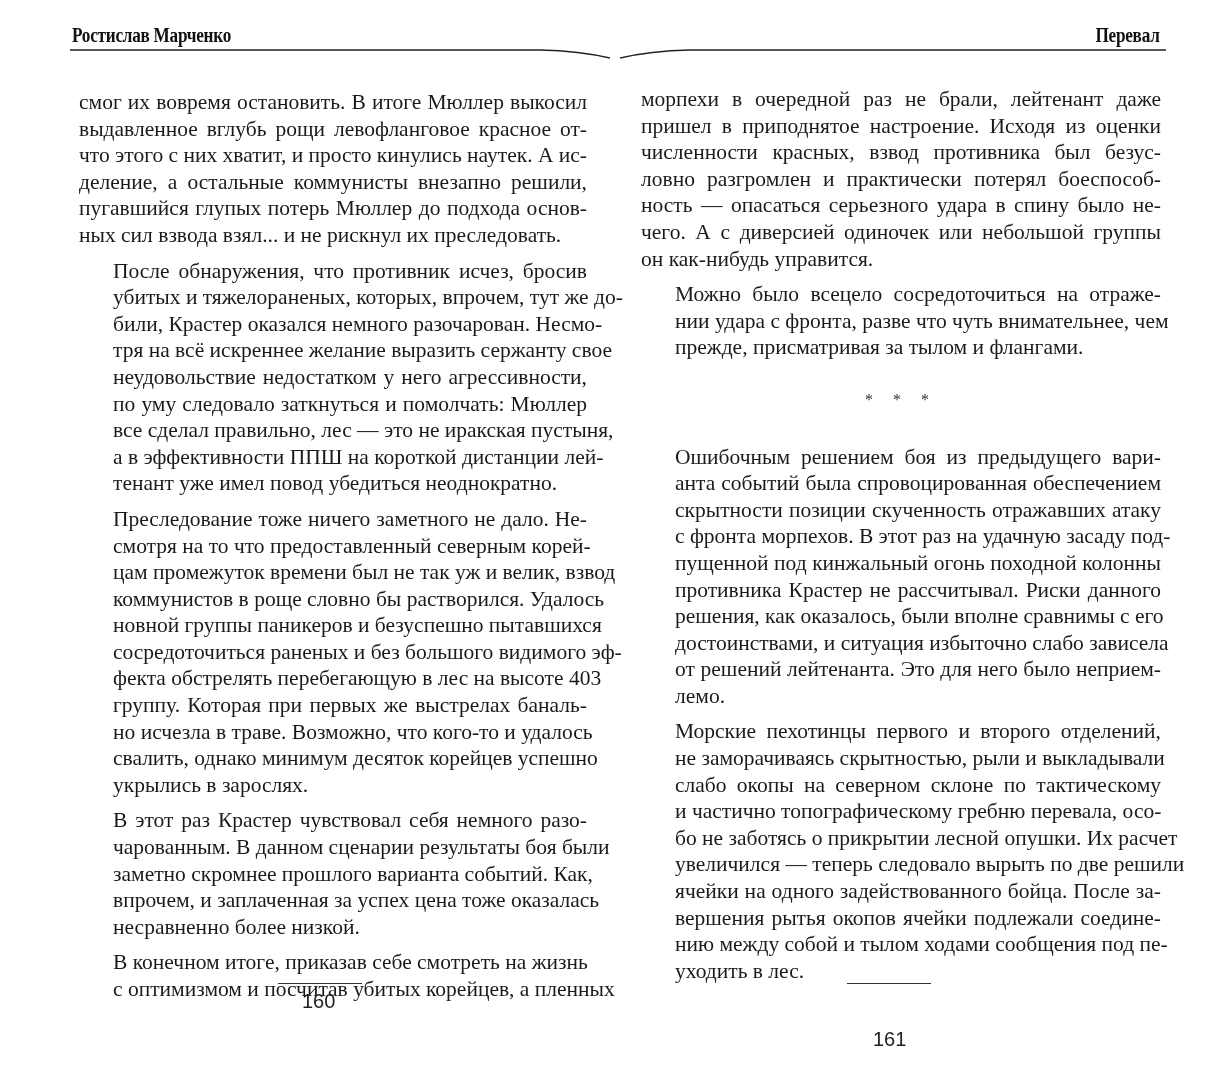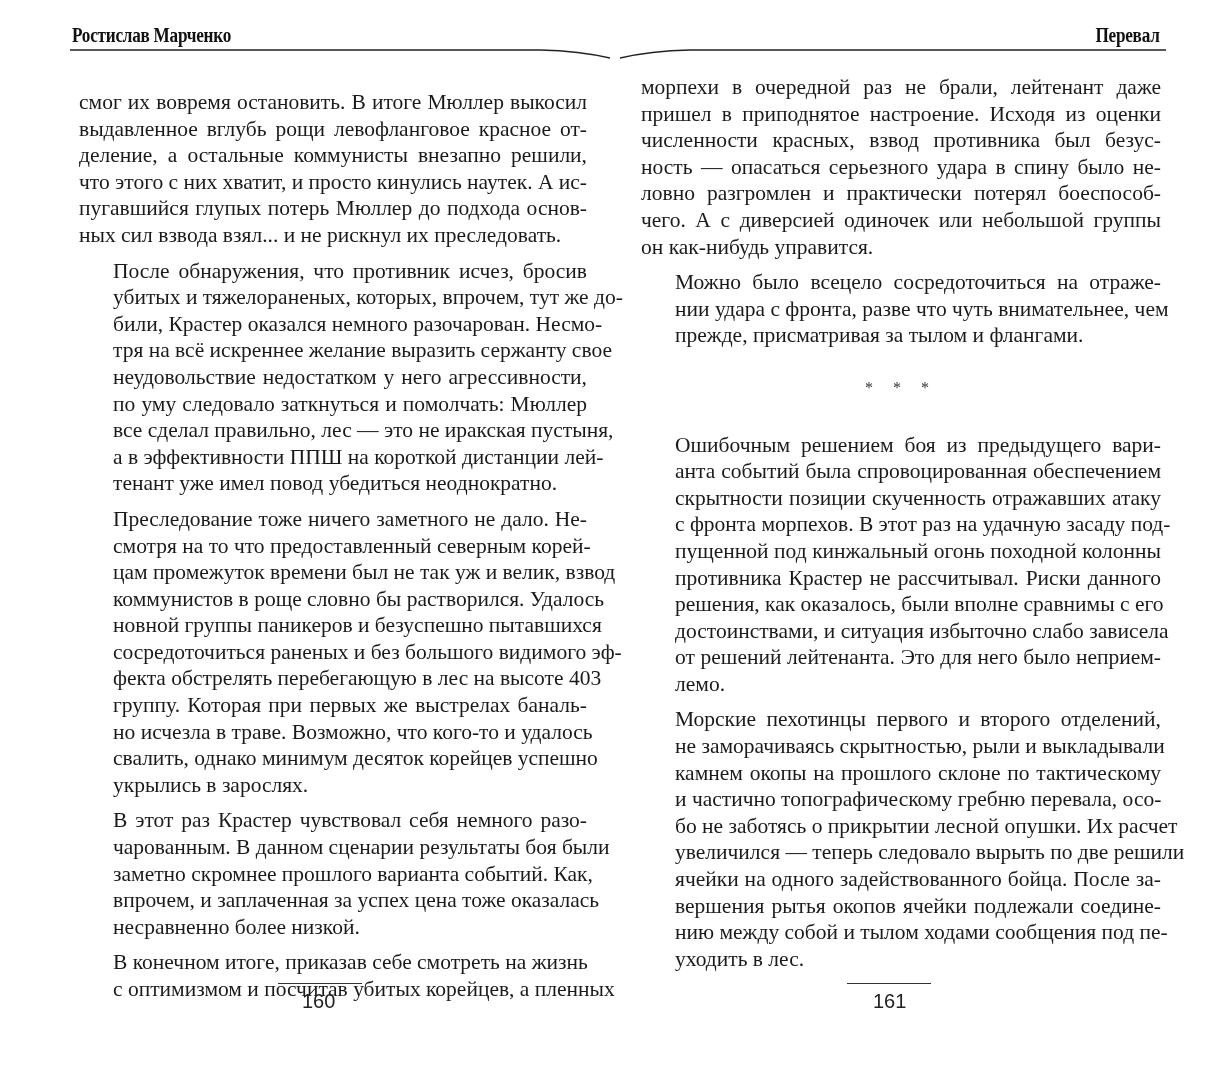--- a/index.html
+++ b/index.html
@@ -32,21 +32,21 @@
 
   .text-block {
     position: absolute;
     font-family: "Liberation Serif", serif;
     font-size: 21.5px;
     line-height: 26.6px;
     text-align: justify;
     hyphens: manual;
   }
   .page.left .text-block { left: 70px; top: 80px; width: 526px; }
-  .page.right .text-block { left: 20px; top: 65px; width: 538px; }
+  .page.right .text-block { left: 20px; top: 77px; width: 538px; }
 
   .text-block p { margin: 9px; text-indent: 0; }
   .text-block p.indent { text-indent: 34px; }
   .text-block .line { display: block; text-align: justify; text-align-last: justify; white-space: nowrap; }
   .text-block .line.last { text-align-last: left; }
 
   .separator {
     text-align: center; font-size: 16px; letter-spacing: 8px;
     margin: 26px 0 30px 0; color: #333;
   }
@@ -55,36 +55,36 @@
     position: absolute; top: 983px; width: 84px; height: 1px; background: #333;
   }
   .page.left .folio-rule { left: 278px; }
   .page.right .folio-rule { left: 235px; }
   .folio {
     position: absolute; top: 990px;
     font-family: "Liberation Sans", sans-serif;
     font-size: 20px; color: #222;
   }
   .page.left .folio { left: 302px; }
-  .page.right .folio { left: 261px; }
+  .page.right .folio { left: 261px; margin-top: 38px; }
 </style>
 </head>
 <body>
 
 <div class="page left">
   <div class="running-head">Ростислав Марченко</div>
   <svg class="head-rule" viewBox="0 0 540 16" preserveAspectRatio="none">
     <path d="M0 4 L470 4 Q510 5 540 12" stroke="#222" stroke-width="1.6" fill="none"></path>
   </svg>
   <div class="text-block" id="left-body">
       <p>
         <span class="line">смог их вовремя остановить. В итоге Мюллер выкосил</span>
         <span class="line">выдавленное вглубь рощи левофланговое красное от-</span>
+        <span class="line">что этого с них хватит, и просто кинулись наутек. А ис-</span>
         <span class="line">деление, а остальные коммунисты внезапно решили,</span>
-        <span class="line">что этого с них хватит, и просто кинулись наутек. А ис-</span>
         <span class="line">пугавшийся глупых потерь Мюллер до подхода основ-</span>
         <span class="line last">ных сил взвода взял... и не рискнул их преследовать.</span>
       </p>
       <p class="indent">
         <span class="line">После обнаружения, что противник исчез, бросив</span>
         <span class="line">убитых и тяжелораненых, которых, впрочем, тут же до-</span>
         <span class="line">били, Крастер оказался немного разочарован. Несмо-</span>
         <span class="line">тря на всё искреннее желание выразить сержанту свое</span>
         <span class="line">неудовольствие недостатком у него агрессивности,</span>
         <span class="line">по уму следовало заткнуться и помолчать: Мюллер</span>
@@ -125,22 +125,22 @@
   <div class="running-head">Перевал</div>
   <svg class="head-rule" viewBox="0 0 546 16" preserveAspectRatio="none">
     <path d="M0 12 Q30 5 70 4 L546 4" stroke="#222" stroke-width="1.6" fill="none"></path>
   </svg>
   <div class="text-block" id="right-body">
     <div id="right-before">
         <p>
           <span class="line">морпехи в очередной раз не брали, лейтенант даже</span>
           <span class="line">пришел в приподнятое настроение. Исходя из оценки</span>
           <span class="line">численности красных, взвод противника был безус-</span>
+          <span class="line">ловно разгромлен и практически потерял боеспособ-</span>
           <span class="line">ность — опасаться серьезного удара в спину было не-</span>
-          <span class="line">ловно разгромлен и практически потерял боеспособ-</span>
           <span class="line">чего. А с диверсией одиночек или небольшой группы</span>
           <span class="line last">он как-нибудь управится.</span>
         </p>
         <p class="indent">
           <span class="line">Можно было всецело сосредоточиться на отраже-</span>
           <span class="line">нии удара с фронта, разве что чуть внимательнее, чем</span>
           <span class="line last">прежде, присматривая за тылом и флангами.</span>
         </p>
       </div>
     <div class="separator">* * *</div>
@@ -153,21 +153,21 @@
           <span class="line">пущенной под кинжальный огонь походной колонны</span>
           <span class="line">противника Крастер не рассчитывал. Риски данного</span>
           <span class="line">решения, как оказалось, были вполне сравнимы с его</span>
           <span class="line">достоинствами, и ситуация избыточно слабо зависела</span>
           <span class="line">от решений лейтенанта. Это для него было неприем-</span>
           <span class="line last">лемо.</span>
         </p>
         <p class="indent">
           <span class="line">Морские пехотинцы первого и второго отделений,</span>
           <span class="line">не заморачиваясь скрытностью, рыли и выкладывали</span>
-          <span class="line">камнем окопы на прошлого склоне по тактическому</span>
+          <span class="line">слабо окопы на северном склоне по тактическому</span>
           <span class="line">и частично топографическому гребню перевала, осо-</span>
           <span class="line">бо не заботясь о прикрытии лесной опушки. Их расчет</span>
           <span class="line">увеличился — теперь следовало вырыть по две решили</span>
           <span class="line">ячейки на одного задействованного бойца. После за-</span>
           <span class="line">вершения рытья окопов ячейки подлежали соедине-</span>
           <span class="line">нию между собой и тылом ходами сообщения под пе-</span>
           <span class="line last">уходить в лес.</span>
         </p>
       </div>
   </div>

